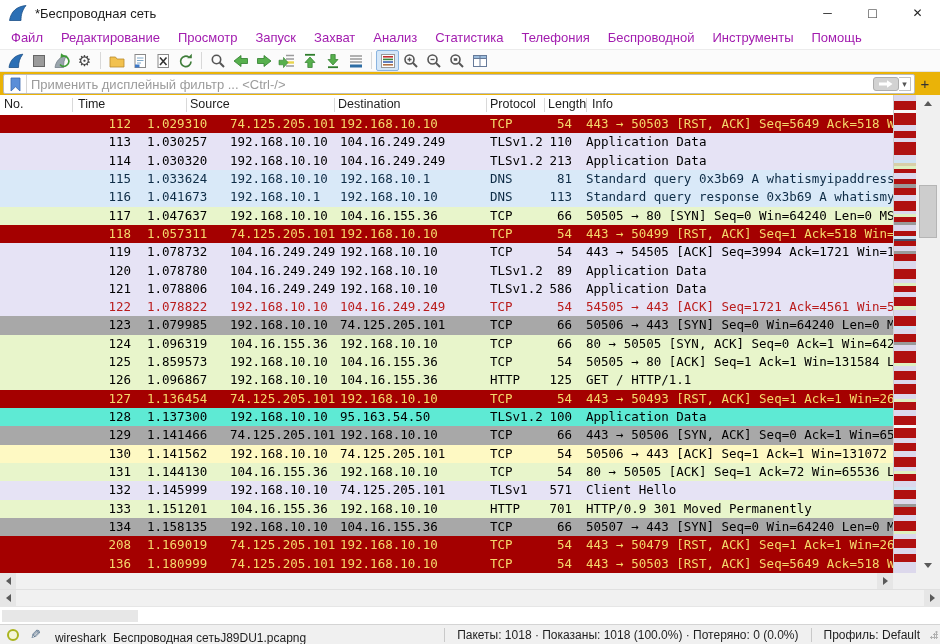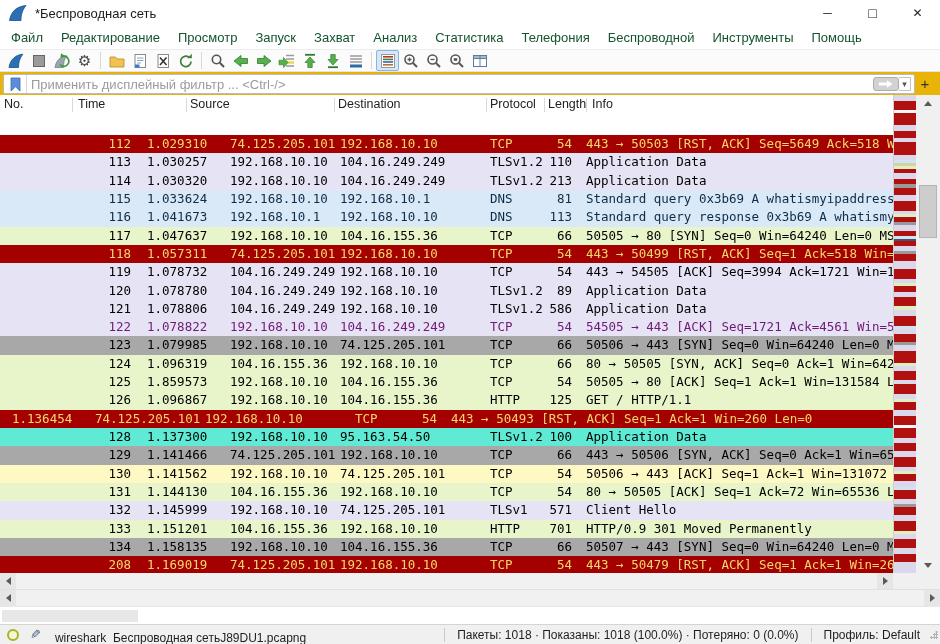--- a/index.html
+++ b/index.html
@@ -8,21 +8,21 @@
     box-shadow:inset 0 0 0 1px #a9b4bf;}
   
   .titlebar{position:absolute;left:0;top:0;width:940px;height:26px;background:#fff;display:flex;align-items:center;}
   .appicon{width:20px;height:18px;margin-left:8px;}
   .wtitle{font-size:13px;color:#1b1b1b;margin-left:7px;}
   .wincontrols{margin-left:auto;display:flex;height:26px;}
   .wc{width:45px;height:26px;display:flex;align-items:center;justify-content:center;font-size:12px;color:#222;cursor:default;}
   .wc.max{font-size:14px;}
   
   .menubar{position:absolute;left:0;top:26px;width:940px;height:23px;background:#fff;display:flex;align-items:center;padding-left:2px;box-sizing:border-box;}
-  .mitem{font-size:13px;color:#14532d;padding:2px 9px;white-space:nowrap;}
+  .mitem{font-size:13px;color:#a21caf;padding:2px 9px;white-space:nowrap;}
   
   .toolbar{position:absolute;left:0;top:49px;width:940px;height:23px;background:#fbfbfb;border-top:1px solid #ececec;border-bottom:1px solid #e4e4e4;display:flex;align-items:center;padding-left:4px;box-sizing:border-box;}
   .tbtn{width:23px;height:21px;display:flex;align-items:center;justify-content:center;}
   .tbtn svg{width:18px;height:18px;}
   .tbtn.active{background:#d5e7f8;border:1px solid #8ab4e0;border-radius:2px;box-sizing:border-box;}
   .tsep{width:1px;height:17px;background:#d8d8d8;margin:0 4px;}
   .glyph{font-size:15px;color:#444;line-height:1;}
   
   .filterbar{position:absolute;left:0;top:72px;width:940px;height:23px;background:#eab308;}
   .filterbox{position:absolute;left:3px;top:2px;width:910px;height:18px;border:1px solid #bcbcbc;background:#fff;border-radius:2px;display:flex;align-items:center;}
@@ -267,21 +267,21 @@
       <span class="hcell" style="left: 592px;">Info</span>
       <span class="hsep" style="left: 72px;"></span>
       <span class="hsep" style="left: 186px;"></span>
       <span class="hsep" style="left: 334px;"></span>
       <span class="hsep" style="left: 486px;"></span>
       <span class="hsep" style="left: 544px;"></span>
       <span class="hsep" style="left: 586px;"></span>
     </div>
 
   <div class="rows">
-      <div class="row" style="background: rgb(164, 0, 0); color: rgb(245, 217, 108); margin-top: 20px;">
+      <div class="row" style="background: rgb(164, 0, 0); color: rgb(245, 217, 108);">
         <span class="cell c-no">112</span>
         <span class="cell c-time">1.029310</span>
         <span class="cell c-src">74.125.205.101</span>
         <span class="cell c-dst">192.168.10.10</span>
         <span class="cell c-proto">TCP</span>
         <span class="cell c-len">54</span>
         <span class="cell c-info">443 → 50503 [RST, ACK] Seq=5649 Ack=518 Win=0 Len=0</span>
       </div>
       <div class="row" style="background: rgb(230, 227, 245); color: rgb(0, 0, 0);">
         <span class="cell c-no">113</span>
@@ -357,21 +357,21 @@
       </div>
       <div class="row" style="background: rgb(230, 227, 245); color: rgb(0, 0, 0);">
         <span class="cell c-no">121</span>
         <span class="cell c-time">1.078806</span>
         <span class="cell c-src">104.16.249.249</span>
         <span class="cell c-dst">192.168.10.10</span>
         <span class="cell c-proto">TLSv1.2</span>
         <span class="cell c-len">586</span>
         <span class="cell c-info">Application Data</span>
       </div>
-      <div class="row" style="background: rgb(230, 227, 245); color: #701a75;">
+      <div class="row" style="background: rgb(230, 227, 245); color: #b91c1c;">
         <span class="cell c-no">122</span>
         <span class="cell c-time">1.078822</span>
         <span class="cell c-src">192.168.10.10</span>
         <span class="cell c-dst">104.16.249.249</span>
         <span class="cell c-proto">TCP</span>
         <span class="cell c-len">54</span>
         <span class="cell c-info">54505 → 443 [ACK] Seq=1721 Ack=4561 Win=513 Len=0</span>
       </div>
       <div class="row" style="background: rgb(168, 168, 168); color: rgb(0, 0, 0);">
         <span class="cell c-no">123</span>
@@ -403,20 +403,21 @@
       <div class="row" style="background: rgb(232, 245, 203); color: rgb(0, 0, 0);">
         <span class="cell c-no">126</span>
         <span class="cell c-time">1.096867</span>
         <span class="cell c-src">192.168.10.10</span>
         <span class="cell c-dst">104.16.155.36</span>
         <span class="cell c-proto">HTTP</span>
         <span class="cell c-len">125</span>
         <span class="cell c-info">GET / HTTP/1.1</span>
       </div>
       <div class="row" style="background: rgb(164, 0, 0); color: rgb(245, 217, 108);">
+        <span class="cell c-no">127</span>
         <span class="cell c-time">1.136454</span>
         <span class="cell c-src">74.125.205.101</span>
         <span class="cell c-dst">192.168.10.10</span>
         <span class="cell c-proto">TCP</span>
         <span class="cell c-len">54</span>
         <span class="cell c-info">443 → 50493 [RST, ACK] Seq=1 Ack=1 Win=260 Len=0</span>
       </div>
       <div class="row" style="background: #5eead4; color: rgb(0, 0, 0);">
         <span class="cell c-no">128</span>
         <span class="cell c-time">1.137300</span>

